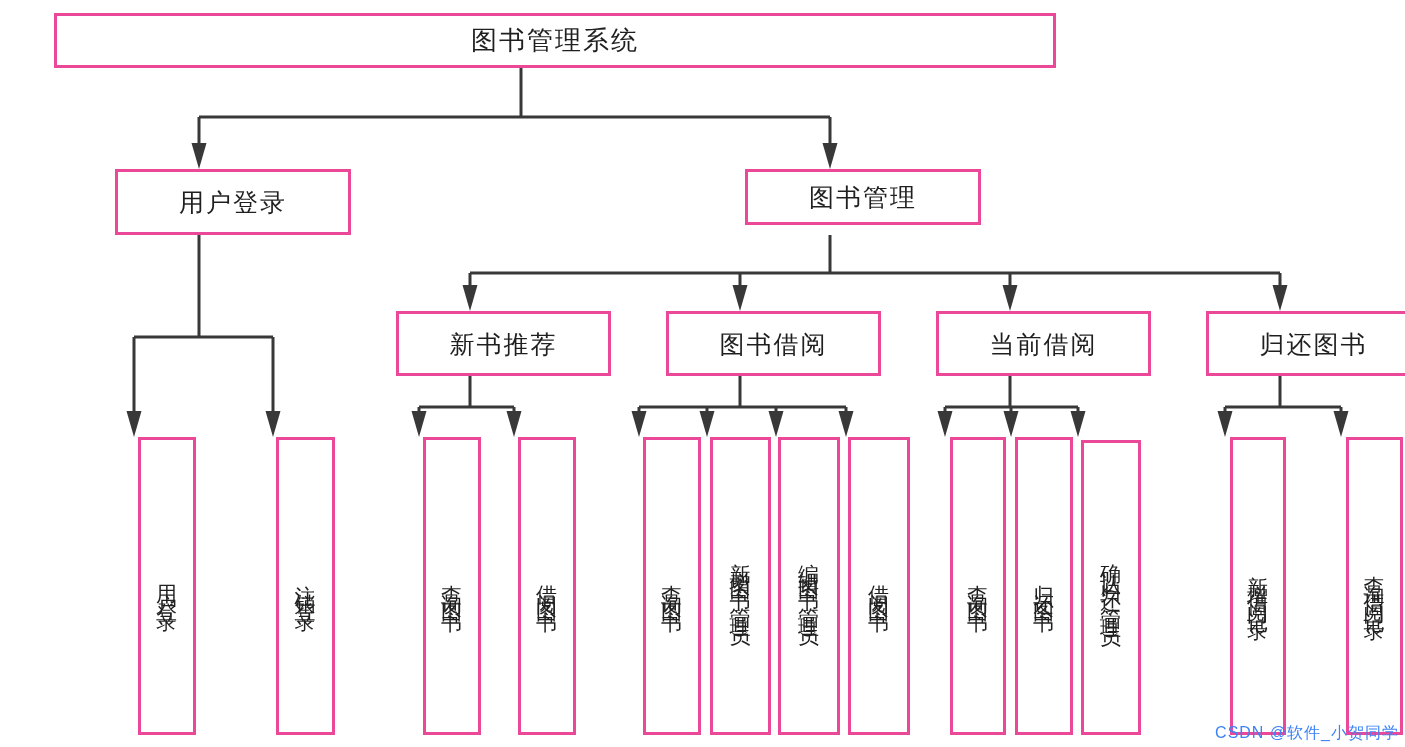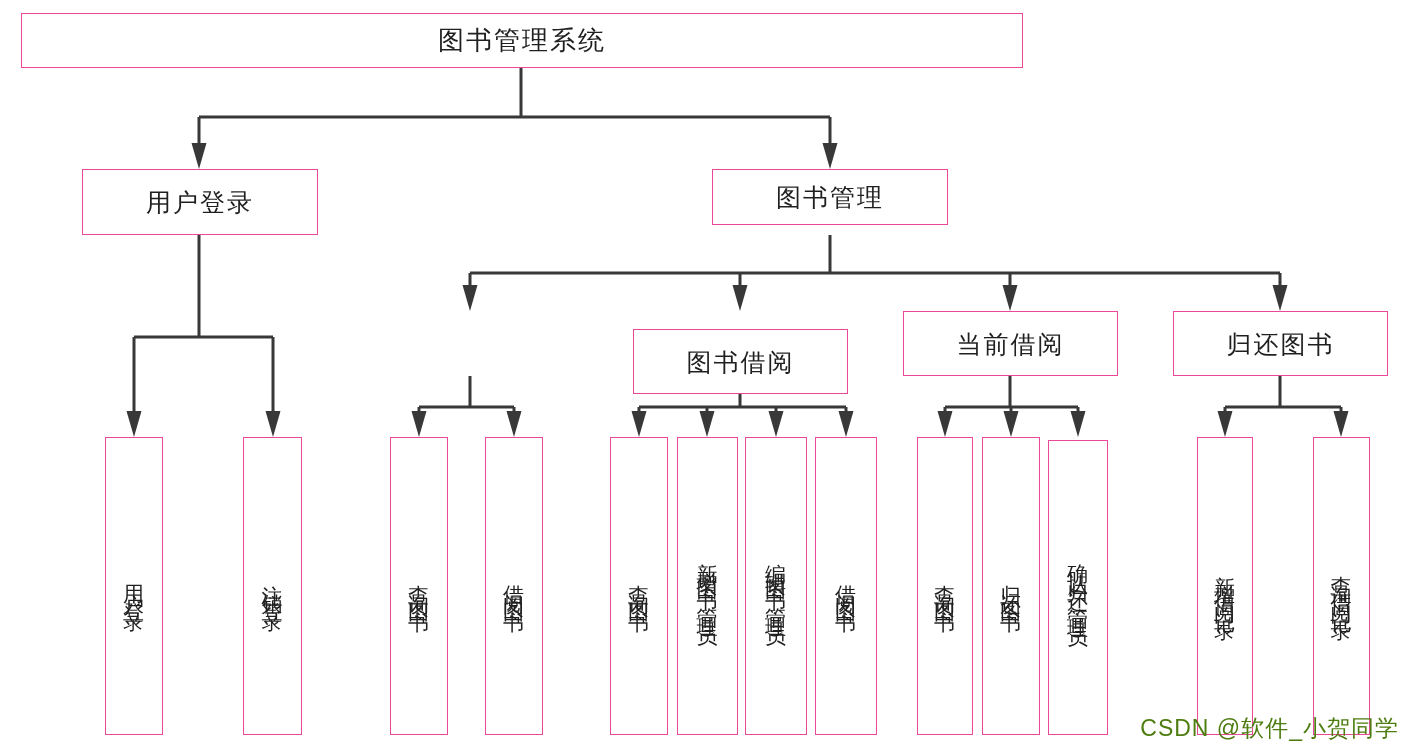--- a/index.html
+++ b/index.html
@@ -13,48 +13,49 @@
   }
   #connectors {
     position: absolute;
     left: 0; top: 0;
     width: 1405px; height: 747px;
   }
   .box {
     position: absolute;
     box-sizing: border-box;
     background: #ffffff;
-    border: 1px solid #ec4899;
+    border: 3px solid #ec4899;
     display: flex;
     align-items: center;
     justify-content: center;
     color: #1f1f1f;
+    margin-left: 33px;
   }
   .box.h span {
     font-size: 25px;
     letter-spacing: 2px;
     white-space: nowrap;
     line-height: 1.2;
   }
   .box.root span { font-size: 26px; }
   .box.v span {
     writing-mode: vertical-rl;
     text-orientation: mixed;
     font-size: 21px;
     letter-spacing: 9px;
     line-height: 1;
     white-space: nowrap;
   }
   #watermark {
     position: absolute;
     right: 6px;
     bottom: 3px;
-    font-size: 23px;
+    font-size: 16px;
     letter-spacing: 1px;
-    color: #4d7c0f;
+    color: #3b82f6;
     z-index: 10;
     white-space: nowrap;
   }
 </style>
 </head>
 <body>
 
 <div id="stage">
 
   <svg id="connectors" viewBox="0 0 1405 747" xmlns="http://www.w3.org/2000/svg">
@@ -92,21 +93,24 @@
     <span>图书管理系统</span>
   </div>
 
   <div class="box h" style="left:82px; top:169px; width:236px; height:66px;">
     <span>用户登录</span>
   </div>
   <div class="box h" style="left:712px; top:169px; width:236px; height:56px;">
     <span>图书管理</span>
   </div>
 
-  <div class="box h" style="left:633px; top:329px; width:215px; height:65px;">
+  <div class="box h" style="left:363px; top:311px; width:215px; height:65px;">
+    <span>新书推荐</span>
+  </div>
+  <div class="box h" style="left:633px; top:311px; width:215px; height:65px;">
     <span>图书借阅</span>
   </div>
   <div class="box h" style="left:903px; top:311px; width:215px; height:65px;">
     <span>当前借阅</span>
   </div>
   <div class="box h" style="left:1173px; top:311px; width:215px; height:65px;">
     <span>归还图书</span>
   </div>
 
   <div class="box v" style="left:105px; top:437px; width:58px; height:298px;">

